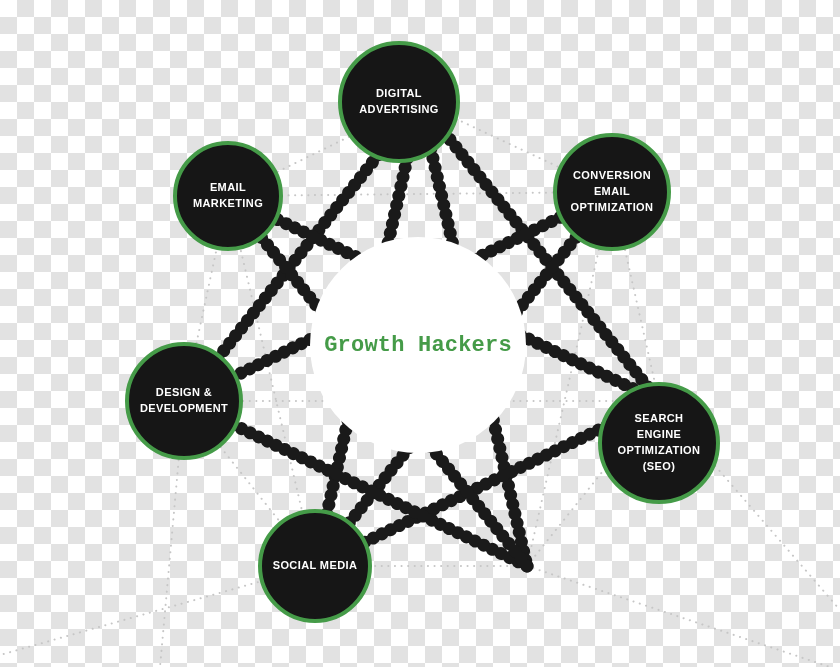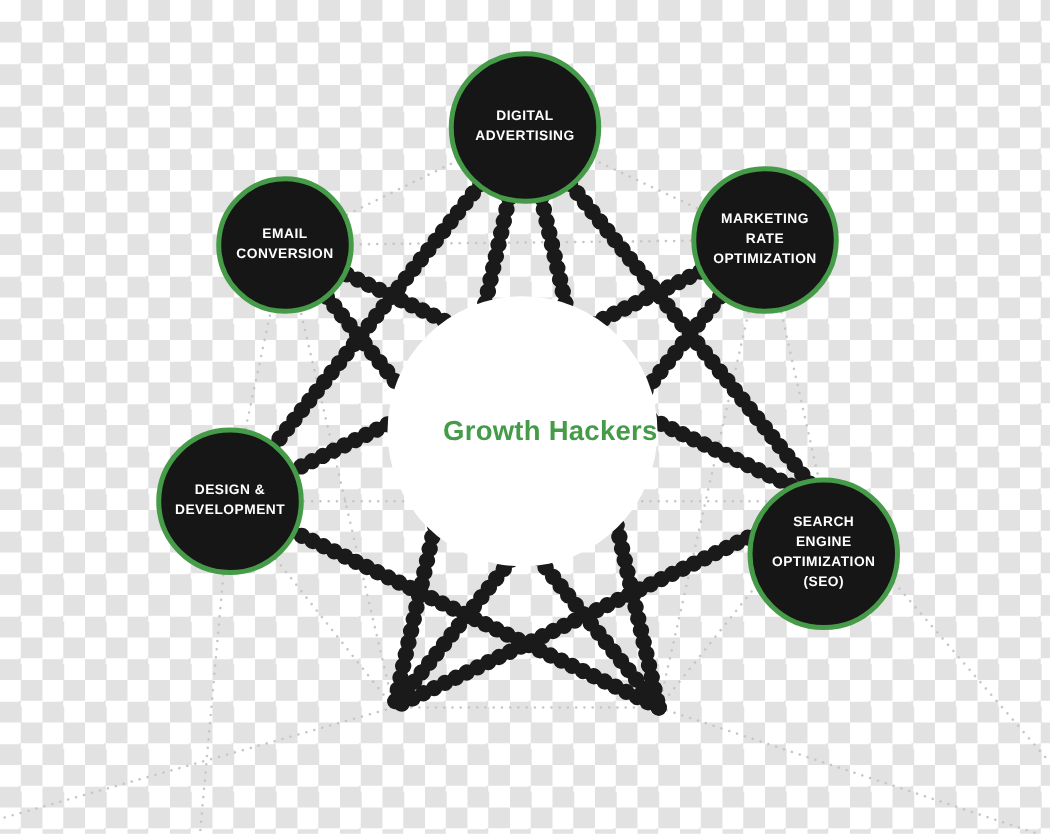--- a/index.html
+++ b/index.html
@@ -19,22 +19,23 @@
     fill:none;
   }
   line.thick{
     stroke:var(--thick-line);stroke-width:13;
     stroke-linecap:round;stroke-dasharray:0.1 9.5;
     fill:none;
   }
   .hub{
     position:absolute;z-index:2;border-radius:50%;
     background:var(--center-bg);
-    display:flex;align-items:center;justify-content:flex-end;
+    display:flex;align-items:center;justify-content:center;
     text-align:center;
+    font-family:Liberation Mono, monospace;
   }
   .hub span{
     color:var(--green);font-size:22px;font-weight:bold;
     letter-spacing:0.2px;
   }
   .node{
     position:absolute;z-index:3;border-radius:50%;
     background:var(--node-bg);
     border:4px solid var(--green);
     box-sizing:border-box;
@@ -86,28 +87,31 @@
       <line x1="659" y1="401" x2="315" y2="566" class="thick"></line>
       <line x1="659" y1="401" x2="228" y2="196" class="thick"></line>
       <line x1="527" y1="566" x2="184" y2="401" class="thick"></line>
       <line x1="527" y1="566" x2="228" y2="196" class="thick"></line>
     </svg>
 
   <div class="hub" id="hub" style="left: 310px; top: 237px; width: 216px; height: 216px;">
     <span>Growth Hackers</span>
   </div>
 
-  <div class="node" style="left: 359px; top: 41px; width: 122px; height: 122px;">
+  <div class="node" style="left: 338px; top: 41px; width: 122px; height: 122px;">
     <span>DIGITAL ADVERTISING</span>
   </div>
   <div class="node" style="left: 553px; top: 133px; width: 118px; height: 118px;">
-    <span>MARKETING RATE OPTIMIZATION</span>
+    <span>CONVERSION EMAIL OPTIMIZATION</span>
   </div>
   <div class="node" style="left: 598px; top: 340px; width: 122px; height: 122px; margin-top: 42px;">
     <span>SEARCH ENGINE OPTIMIZATION (SEO)</span>
+  </div>
+  <div class="node" style="left: 258px; top: 509px; width: 114px; height: 114px;">
+    <span>SOCIAL MEDIA</span>
   </div>
   <div class="node" style="left: 125px; top: 342px; width: 118px; height: 118px;">
     <span>DESIGN &amp; DEVELOPMENT</span>
   </div>
   <div class="node" style="left: 173px; top: 141px; width: 110px; height: 110px;">
-    <span>EMAIL CONVERSION</span>
+    <span>EMAIL MARKETING</span>
   </div>
 </div>
 
 </body></html>

